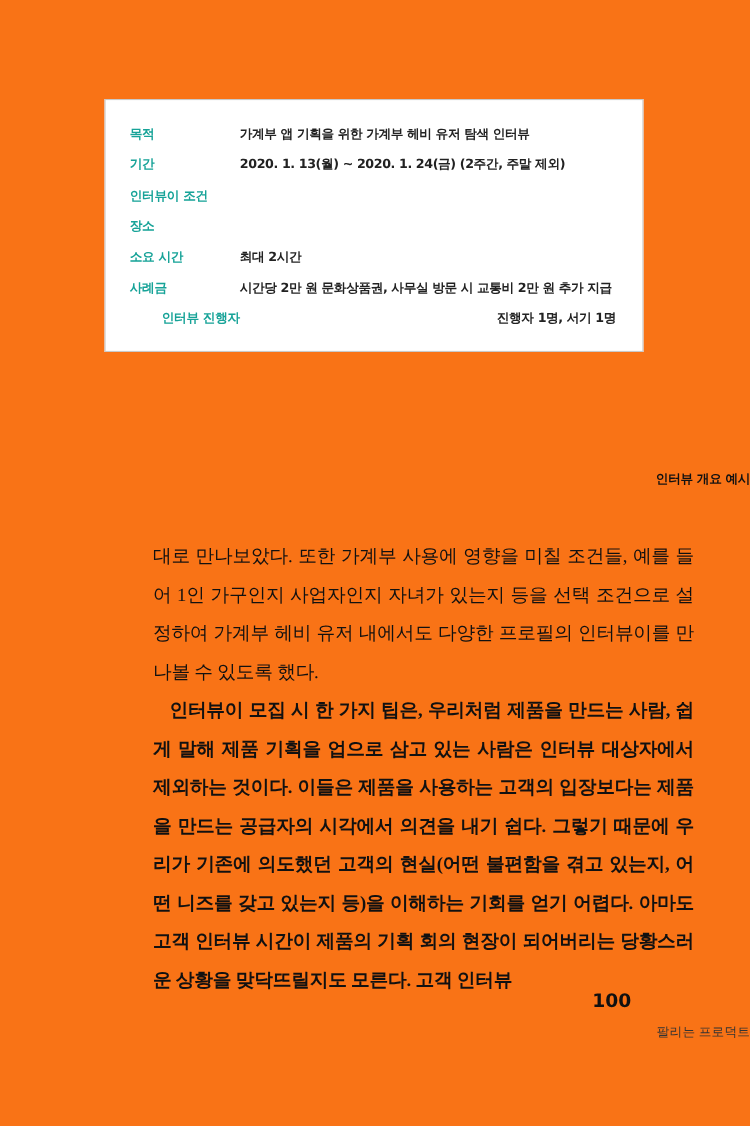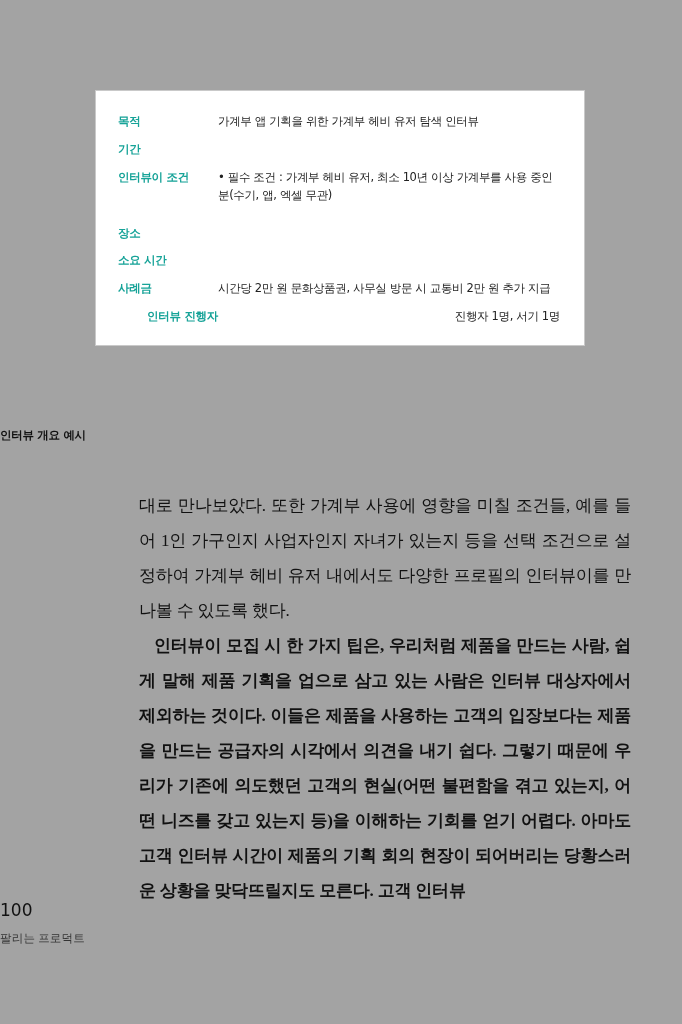--- a/index.html
+++ b/index.html
@@ -12,21 +12,21 @@
     height: 1024px;
     position: relative;
     font-family: "Liberation Serif", "DejaVu Serif", serif;
     color: #1a1a1a;
     overflow: hidden;
   }
 
   .page {
     position: absolute;
     inset: 0;
-    background: #a3a3a3;
+    background: #f97316;
   }
 
   
   .info-box {
     position: absolute;
     left: 95px;
     top: 90px;
     width: 490px;
     border: 1px solid #c9c9c9;
     box-sizing: border-box;
@@ -50,34 +50,35 @@
     line-height: 1.45;
     letter-spacing: -0.3px;
   }
   .info-value {
     flex: 1;
     font-family: "DejaVu Sans", "Liberation Sans", sans-serif;
     font-size: 11.5px;
     line-height: 1.5;
     color: #222;
     letter-spacing: -0.35px;
+    font-weight: bold;
   }
   .bullet-text {
     flex: 1;
     line-height: 1.55;
   }
   .bullet-gap { height: 9px; }
 
   
   .caption {
     position: absolute;
     top: 428px;
     left: 0;
     width: 682px;
-    text-align: left;
+    text-align: right;
     font-family: "DejaVu Sans", "Liberation Sans", sans-serif;
     font-size: 11.5px;
     font-weight: bold;
     color: #111;
     letter-spacing: -0.3px;
   }
 
   
   .body-text {
     position: absolute;
@@ -93,67 +94,68 @@
   }
   .body-text p { margin: 0; }
   .body-text p.indent { text-indent: 15px; font-weight: bold; }
 
   
   .folio {
     position: absolute;
     top: 900px;
     left: 0;
     width: 574px;
-    text-align: left;
+    text-align: right;
     font-family: "DejaVu Sans", "Liberation Sans", sans-serif;
     font-size: 17px;
-    font-weight: normal;
+    font-weight: bold;
     color: #111;
   }
   .footer-title {
     position: absolute;
     top: 931px;
     left: 0;
     width: 682px;
-    text-align: left;
+    text-align: right;
     font-size: 11.5px;
     color: #333;
     letter-spacing: 0.2px;
   }
 </style>
 </head>
 <body>
 
 <div class="page">
 
   <div class="info-box">
 
     <div class="info-row">
       <div class="info-label">목적</div>
       <div class="info-value">가계부 앱 기획을 위한 가계부 헤비 유저 탐색 인터뷰</div>
     </div>
 
     <div class="info-row">
       <div class="info-label">기간</div>
+      <div class="info-value">2020. 1. 13(월) ~ 2020. 1. 24(금) (2주간, 주말 제외)</div>
     </div>
 
     <div class="info-row">
       <div class="info-label">인터뷰이 조건</div>
       <div class="info-value">
-        <div class="bullet-text">• 필수 조건 : 가계부 헤비 유저, 최소 10년 이상 가계부를 사용 중인 분(수기, 앱, 엑셀 무관)</div>
         <div class="bullet-gap"></div>
       </div>
     </div>
 
     <div class="info-row">
       <div class="info-label">장소</div>
     </div>
 
     <div class="info-row">
       <div class="info-label">소요 시간</div>
+      <div class="info-value">최대 2시간</div>
     </div>
 
     <div class="info-row">
       <div class="info-label">사례금</div>
       <div class="info-value">시간당 2만 원 문화상품권, 사무실 방문 시 교통비 2만 원 추가 지급</div>
     </div>
 
     <div class="info-row">
       <div class="info-label">인터뷰 진행자</div>
       <div class="info-value">진행자 1명, 서기 1명</div>

